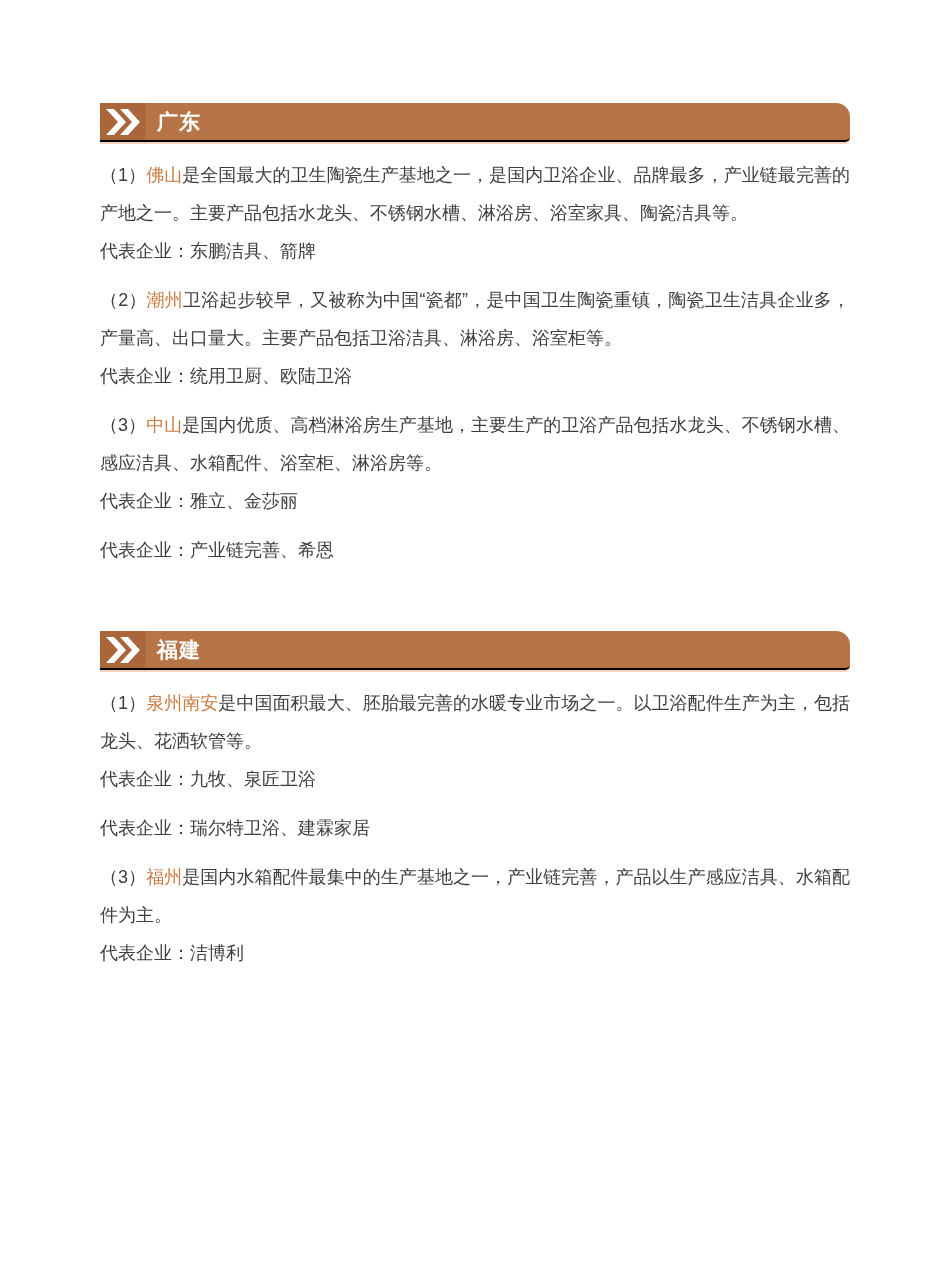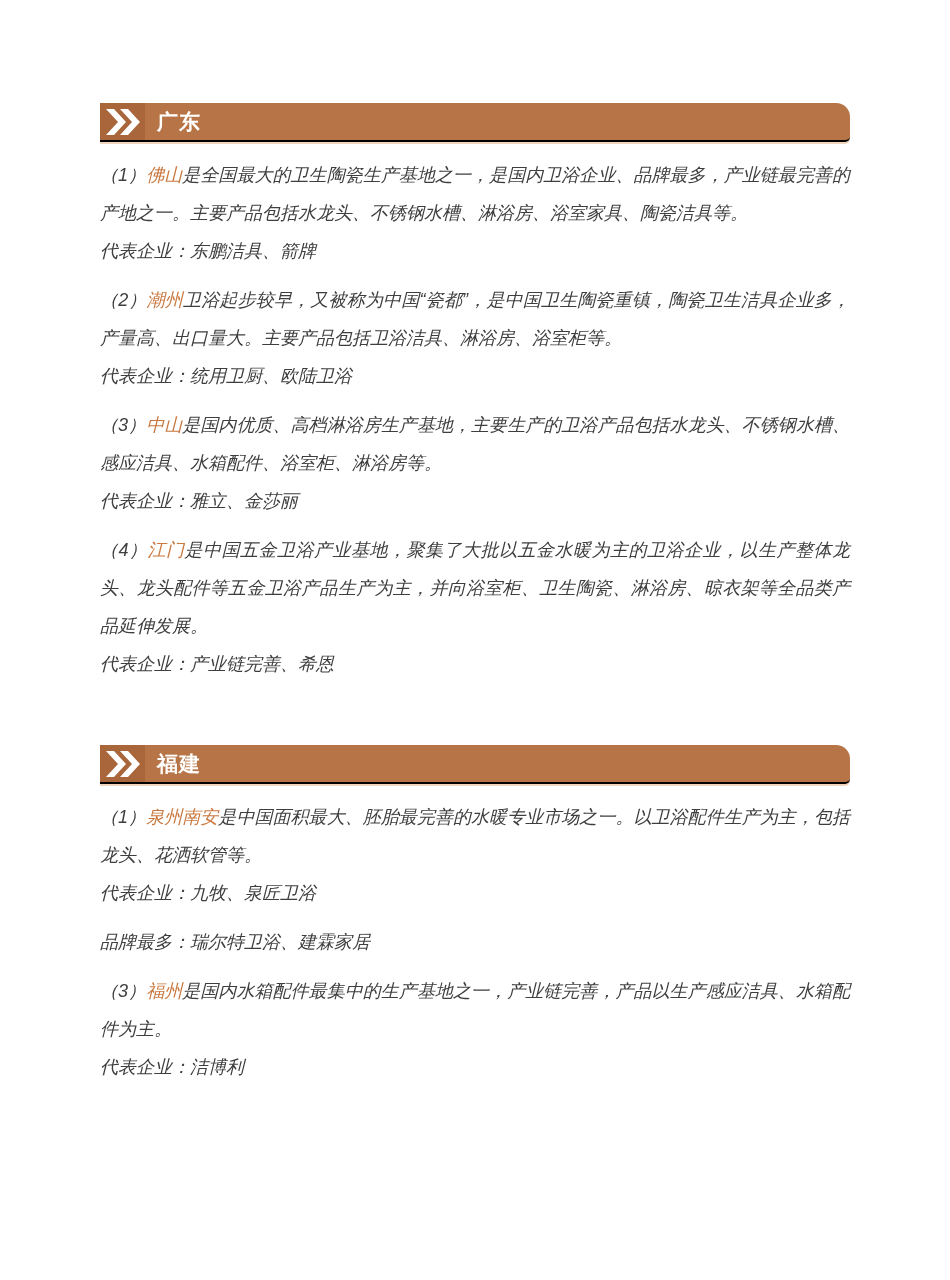--- a/index.html
+++ b/index.html
@@ -54,21 +54,20 @@
   }
   
   .items { margin-top: 14px; }
   .item { margin-bottom: 11px; }
   .item:last-child { margin-bottom: 0; }
   .item p {
     margin: 0;
     font-size: 18px;
     line-height: 38px;
     text-align: justify;
-    font-style: italic;
   }
   .item p.rep { text-align: left; }
   .city { color: #c9783f; }
 </style>
 </head>
 <body>
 
 <div class="page">
   <div id="sections-root">
   <section class="province">
@@ -91,21 +90,20 @@
     <p class="desc"><span class="idx">（2）</span><span class="city">潮州</span><span class="rest">卫浴起步较早，又被称为中国“瓷都”，是中国卫生陶瓷重镇，陶瓷卫生洁具企业多，产量高、出口量大。主要产品包括卫浴洁具、淋浴房、浴室柜等。</span></p>
     <p class="rep">代表企业：统用卫厨、欧陆卫浴</p>
   </div>
 
   <div class="item">
     <p class="desc"><span class="idx">（3）</span><span class="city">中山</span><span class="rest">是国内优质、高档淋浴房生产基地，主要生产的卫浴产品包括水龙头、不锈钢水槽、感应洁具、水箱配件、浴室柜、淋浴房等。</span></p>
     <p class="rep">代表企业：雅立、金莎丽</p>
   </div>
 
   <div class="item">
-    <p class="desc"><span class="idx">（4）</span><span class="city">江门</span><span class="rest">是中国五金卫浴产业基地，聚集了大批以五金水暖为主的卫浴企业，以生产整体龙头、龙头配件等五金卫浴产品生产为主，并向浴室柜、卫生陶瓷、淋浴房、晾衣架等全品类产品延伸发展。</span></p>
     <p class="rep">代表企业：产业链完善、希恩</p>
   </div>
 </div>
   </section>
 
   <section class="province">
     <header class="bar">
       <span class="chev-block">
         <svg width="34" height="26" viewBox="0 0 34 26" aria-hidden="true">
           <polygon points="0,0 8,0 20,13 8,26 0,26 12,13" fill="#ffffff"></polygon>
@@ -114,21 +112,21 @@
       </span>
       <h2 class="bar-title">福建</h2>
     </header>
     <div class="items">
   <div class="item">
     <p class="desc"><span class="idx">（1）</span><span class="city">泉州南安</span><span class="rest">是中国面积最大、胚胎最完善的水暖专业市场之一。以卫浴配件生产为主，包括龙头、花洒软管等。</span></p>
     <p class="rep">代表企业：九牧、泉匠卫浴</p>
   </div>
 
   <div class="item">
-    <p class="rep">品牌最多：瑞尔特卫浴、建霖家居</p>
+    <p class="rep">代表企业：瑞尔特卫浴、建霖家居</p>
   </div>
 
   <div class="item">
     <p class="desc"><span class="idx">（3）</span><span class="city">福州</span><span class="rest">是国内水箱配件最集中的生产基地之一，产业链完善，产品以生产感应洁具、水箱配件为主。</span></p>
     <p class="rep">代表企业：洁博利</p>
   </div>
 </div>
   </section>
 </div>
 </div>

